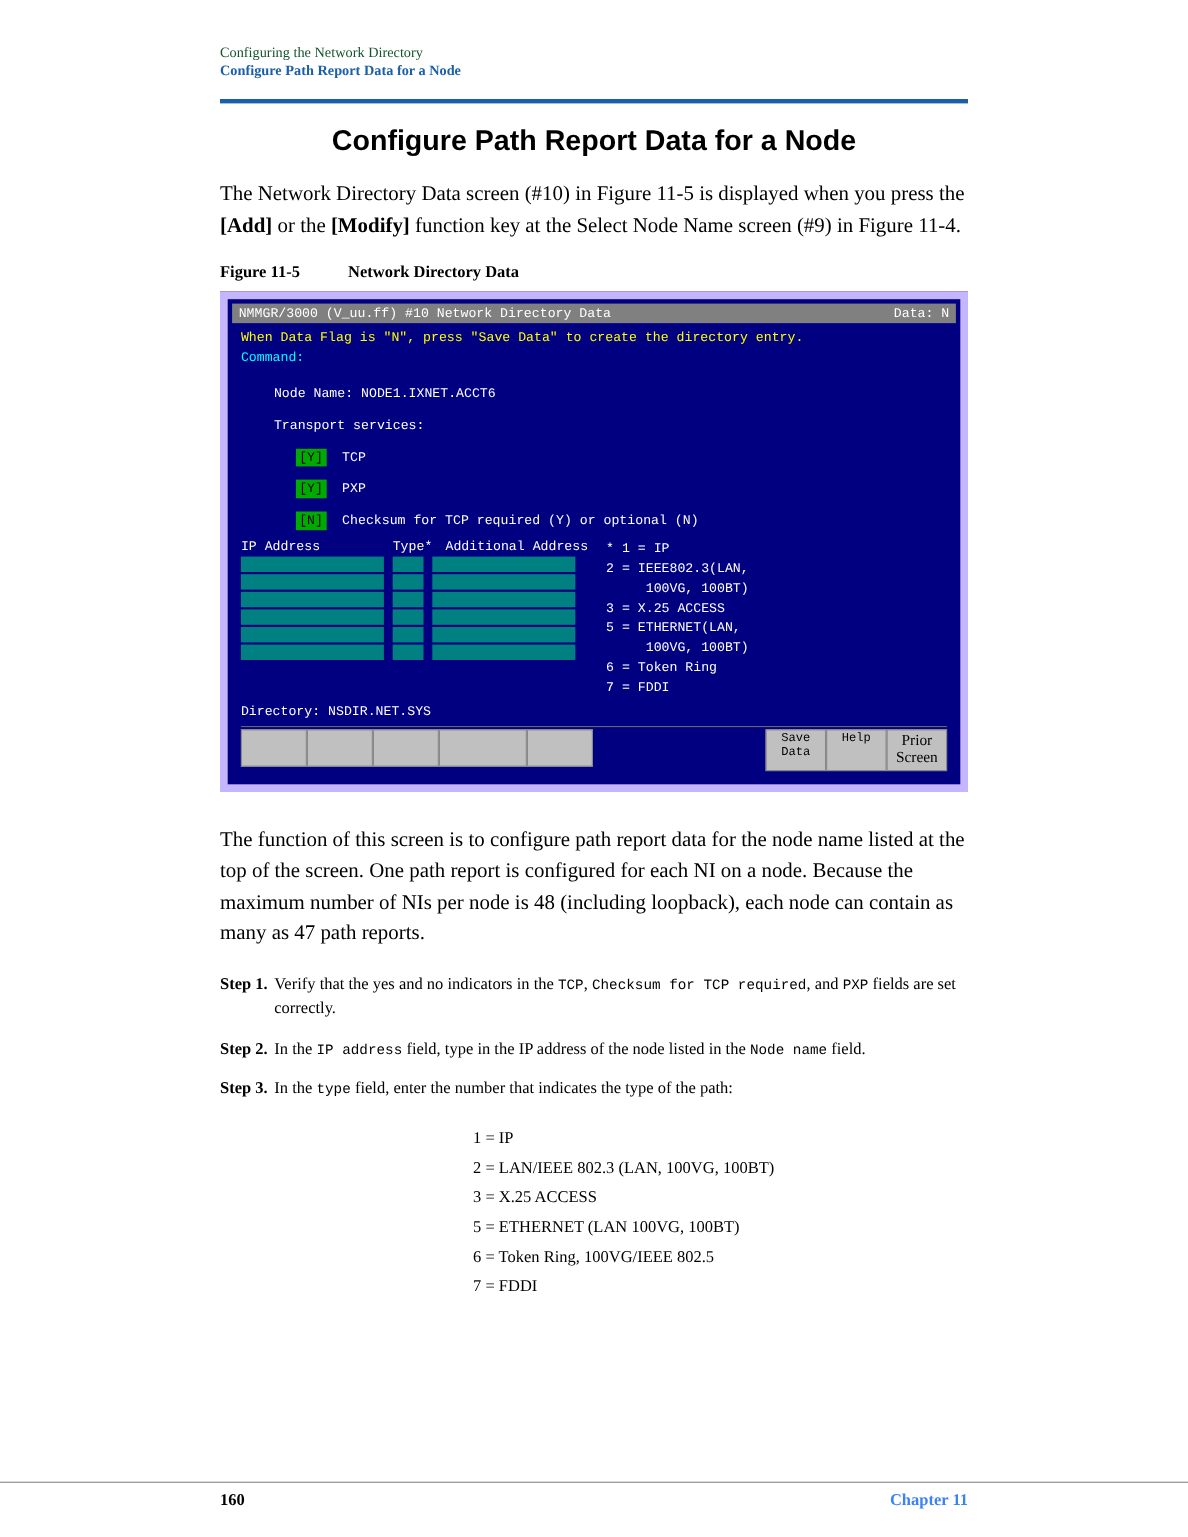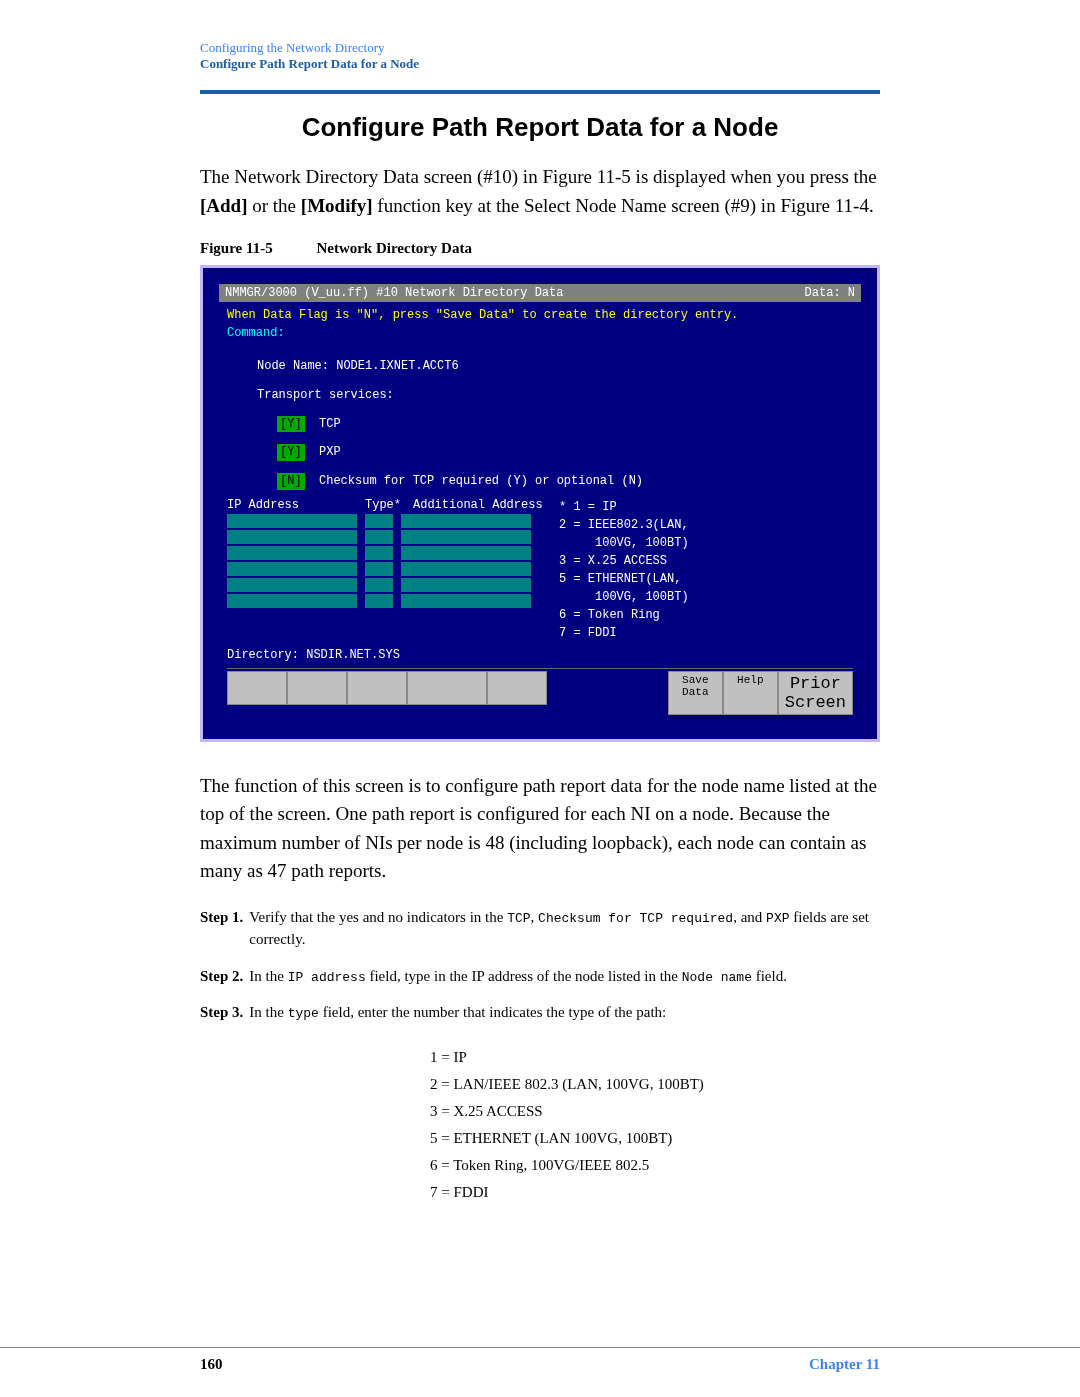--- a/index.html
+++ b/index.html
@@ -18,21 +18,21 @@
       background: #ffffff;
       padding: 0;
       position: relative;
     }
 
     
     .breadcrumb-area {
       padding: 40px 200px 10px 200px;
     }
     .breadcrumb-link {
-      color: #3b82f6;
+      color: #14532d;
       font-size: 13px;
       display: block;
       text-decoration: none;
     }
     .breadcrumb-current {
       color: #1a5fa8;
       font-size: 13px;
       font-weight: bold;
       display: block;
       text-decoration: none;
@@ -82,23 +82,23 @@
     .figure-label span.fig-num {
       margin-right: 40px;
     }
 
     
     .terminal-screen {
       background: #000080;
       color: #ffffff;
       font-family: 'Courier New', Courier, monospace;
       font-size: 12px;
-      padding: 16px;
+      padding: 4px;
       margin-bottom: 30px;
-      border: 3px solid #c4b5fd;
+      border: 7px solid #c4b5fd;
       width: 100%;
     }
     .terminal-titlebar {
       background: #808080;
       color: #ffffff;
       padding: 2px 6px;
       font-size: 12px;
       display: flex;
       justify-content: space-between;
     }
@@ -349,21 +349,21 @@
 
             <div style="display:flex; gap:0;">
               <div style="background:#c0c0c0; color:#000; border:1px solid #888; min-width:55px; text-align:center; padding:2px 6px; font-size:11px; font-family:'Courier New'; cursor:pointer;margin-left:48px;">
                 <div>Save</div>
                 <div>Data</div>
               </div>
               <div style="background:#c0c0c0; color:#000; border:1px solid #888; min-width:55px; text-align:center; padding:2px 6px; font-size:11px; font-family:'Courier New'; cursor:pointer;">
                 <div>Help</div>
                 <div></div>
               </div>
-              <div style="background:#c0c0c0; color:#000; border:1px solid #888; min-width:55px; text-align:center; padding:2px 6px; font-size:17px; font-family:Liberation Mono, monospace; cursor:pointer;">
+              <div style="background:#c0c0c0; color:#000; border:1px solid #888; min-width:55px; text-align:center; padding:2px 6px; font-size:14px; font-family:Liberation Serif, serif; cursor:pointer;">
                 <div>Prior</div>
                 <div>Screen</div>
               </div>
             </div>
           </div>
         </div>
       </div>
     </div>
 
     <p class="body-para">The function of this screen is to configure path report data for the node name listed at the top of the screen. One path report is configured for each NI on a node. Because the maximum number of NIs per node is 48 (including loopback), each node can contain as many as 47 path reports.</p>

